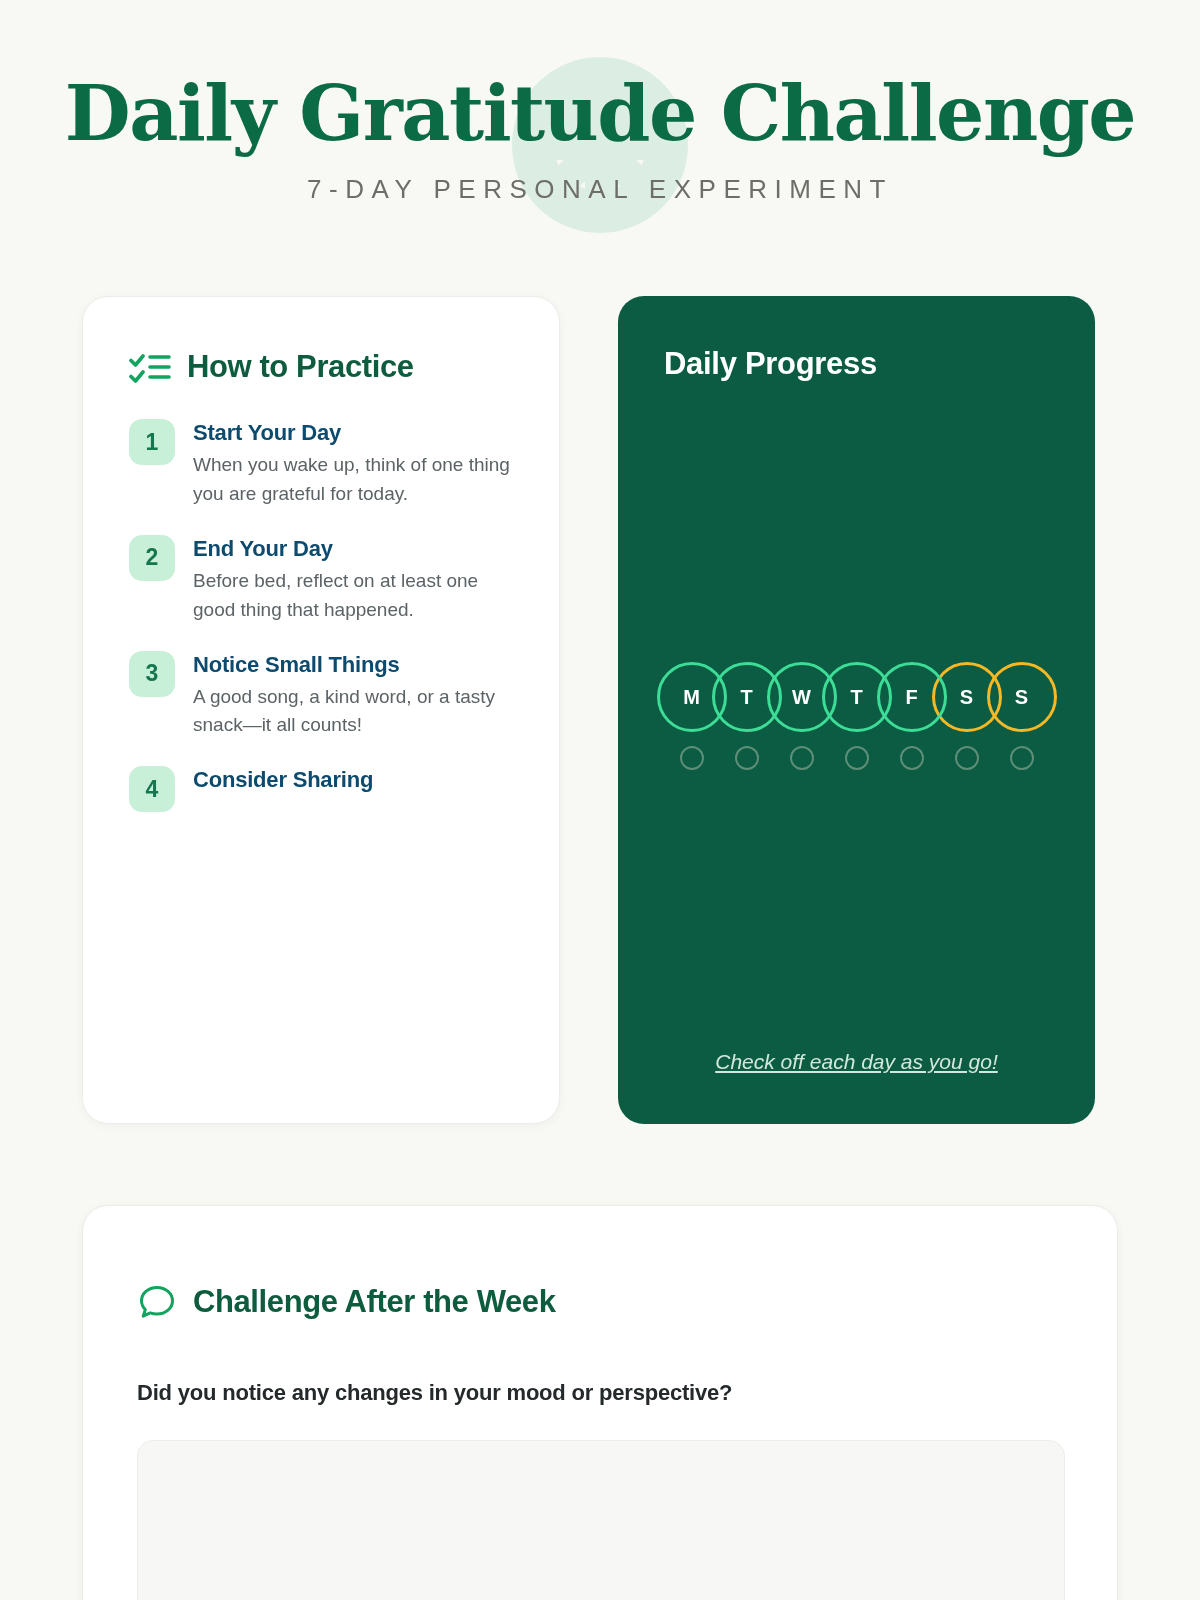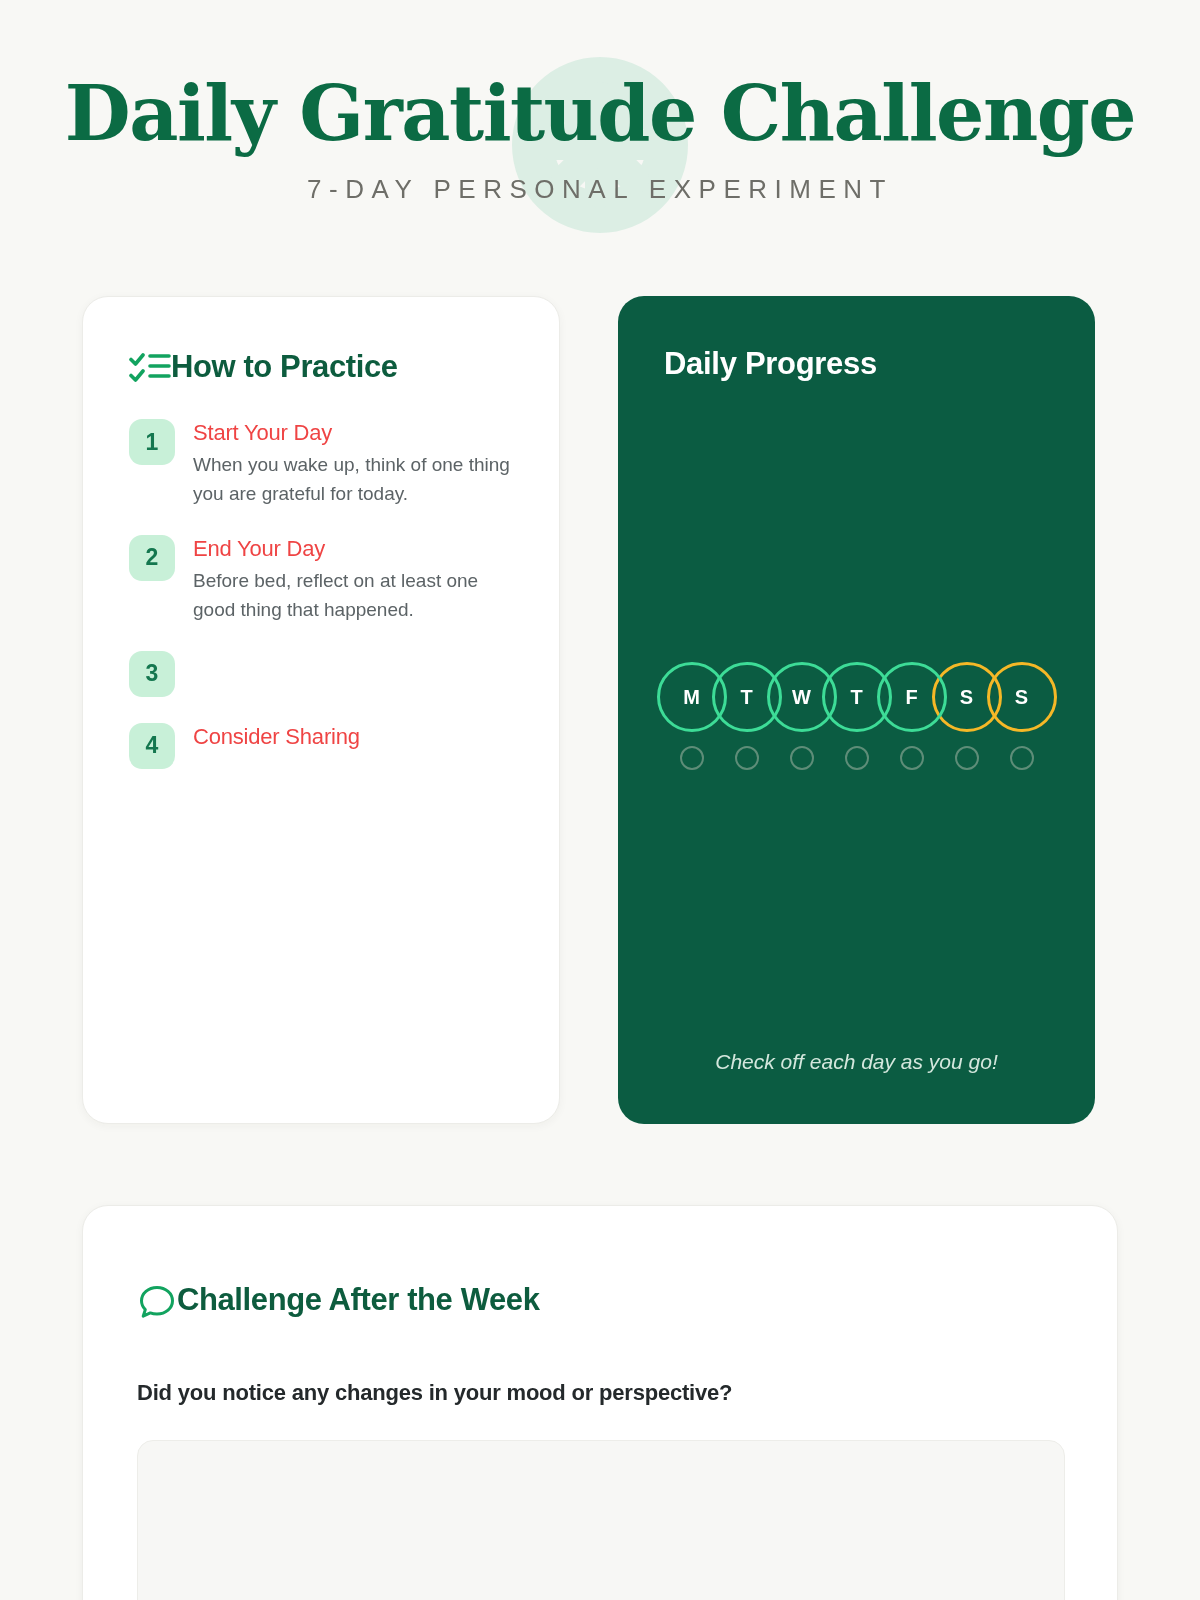--- a/index.html
+++ b/index.html
@@ -89,21 +89,22 @@
   }
 
   
   #practice-card {
     left:82px; top:296px;
     width:478px; height:828px;
     padding:52px 46px 0 46px;
   }
   .card-head {
     display:flex;
-    align-items:flex-start;
+    align-items:center;
+    gap:16px;
   }
   .card-head-title {
     font-size:31px;
     font-weight:700;
     color:#0D5C3E;
     letter-spacing:-0.4px;
   }
   #practice-steps { margin-top:34px; }
 
   .step {
@@ -120,22 +121,22 @@
     color:#14774F;
     font-size:23px;
     font-weight:700;
     display:flex;
     align-items:center;
     justify-content:center;
   }
   .step-body { flex:1 1 auto; padding-top:1px; }
   .step-title {
     font-size:22px;
-    font-weight:400;
-    color:#ef4444;
+    font-weight:700;
+    color:#0c4a6e;
     letter-spacing:-0.2px;
     margin-bottom:5px;
   }
   .step-desc {
     font-size:19px;
     line-height:1.52;
     color:#5C6366;
   }
 
   
@@ -193,20 +194,21 @@
     border-radius:50%;
     border:2px solid #5E8D78;
     background:transparent;
   }
 
   #progress-caption {
     text-align:center;
     font-size:21px;
     font-style:italic;
     color:#D4E7DD;
+    text-decoration:underline;
   }
 
   
   #reflection-card {
     left:82px; top:1205px;
     width:1036px; height:520px;
     padding:76px 54px 0 54px;
   }
   #reflection-question {
     margin-top:58px;
@@ -295,20 +297,24 @@
       </div>
       <div class="step">
         <div class="step-badge">2</div>
         <div class="step-body">
           <div class="step-title">End Your Day</div>
           <div class="step-desc">Before bed, reflect on at least one good thing that happened.</div>
         </div>
       </div>
       <div class="step">
         <div class="step-badge">3</div>
+        <div class="step-body">
+          <div class="step-title">Notice Small Things</div>
+          <div class="step-desc">A good song, a kind word, or a tasty snack—it all counts!</div>
+        </div>
       </div>
       <div class="step">
         <div class="step-badge">4</div>
         <div class="step-body">
           <div class="step-title">Consider Sharing</div>
         </div>
       </div>
     </div>
   </div>
 

